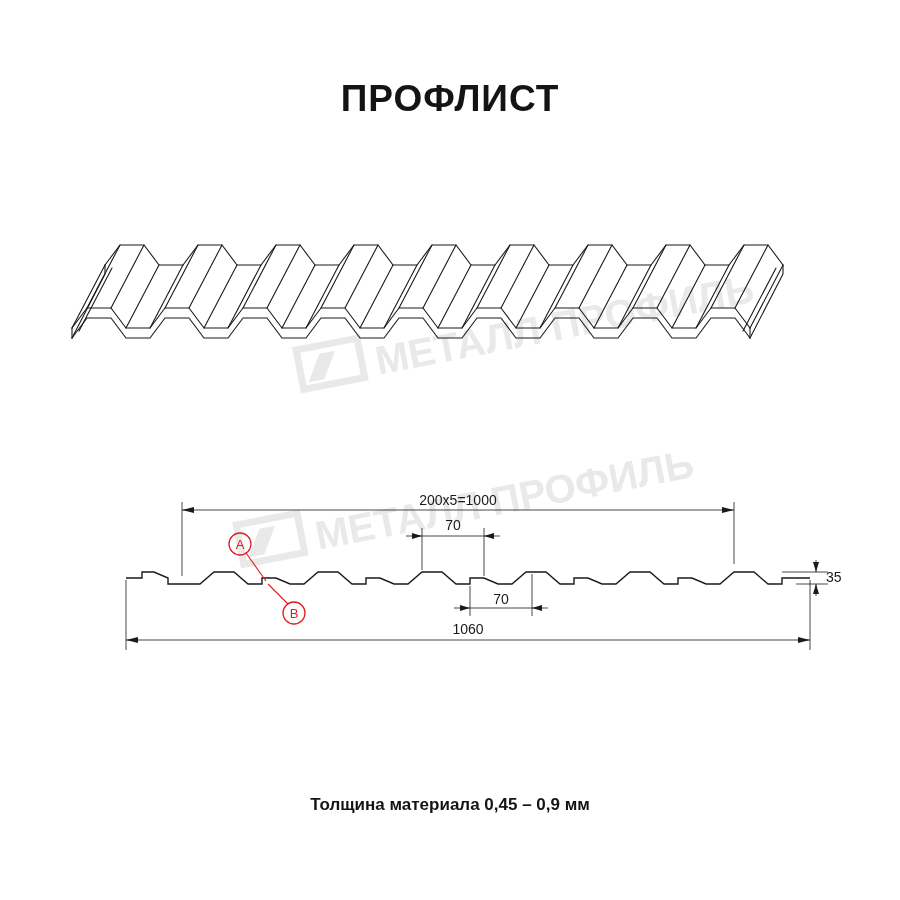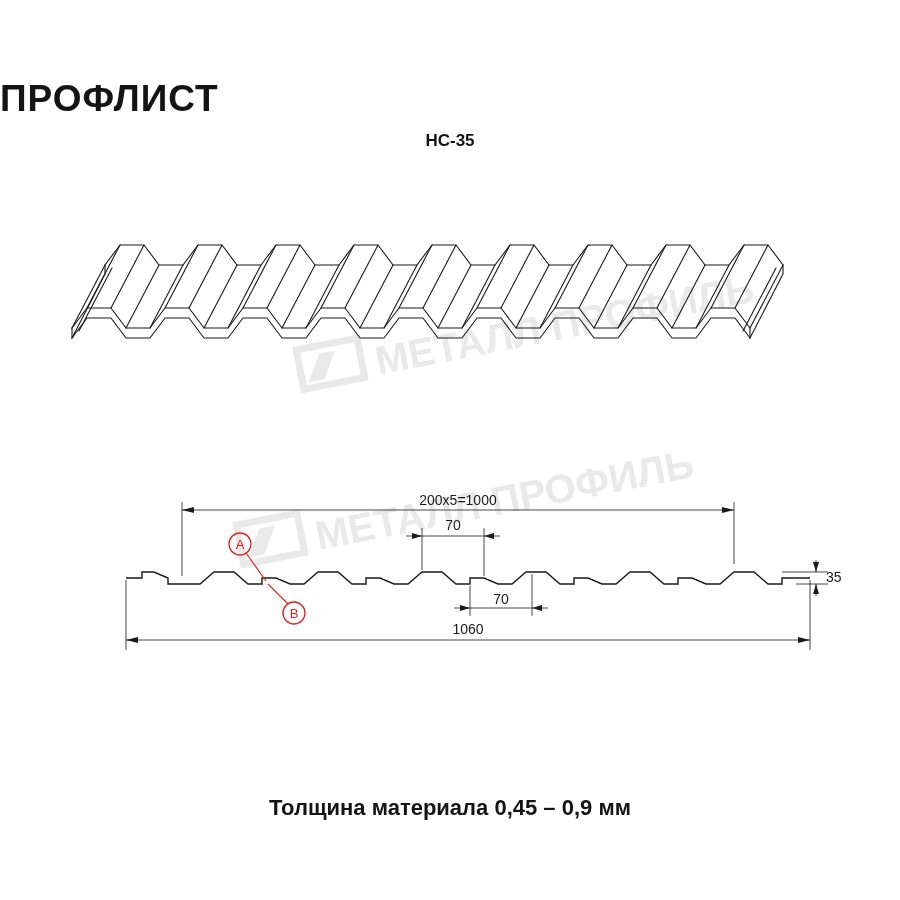--- a/index.html
+++ b/index.html
@@ -18,21 +18,21 @@
   .page {
     position: relative;
     width: 900px;
     height: 900px;
   }
   .title {
     position: absolute;
     top: 78px;
     left: 0;
     width: 900px;
-    text-align: left;
+    text-align: center;
     font-size: 37px;
     font-weight: bold;
     letter-spacing: 1px;
     color: #141414;
   }
   .subtitle {
     position: absolute;
     top: 131px;
     left: 0;
     width: 900px;
@@ -40,21 +40,21 @@
     font-size: 17px;
     font-weight: bold;
     color: #141414;
   }
   .footer {
     position: absolute;
     top: 795px;
     left: 0;
     width: 900px;
     text-align: center;
-    font-size: 22px;
+    font-size: 17px;
     font-weight: bold;
     color: #141414;
   }
   .iso-wrap {
     position: absolute;
     top: 210px;
     left: 60px;
     width: 790px;
     height: 220px;
   }
@@ -74,21 +74,20 @@
   .wm2 { top: 450px; left: 230px; }
   svg { display: block; overflow: visible; }
   text { font-family: "Liberation Sans", sans-serif; }
 </style>
 </head>
 <body>
 
 <div class="page">
 
   <div class="title">ПРОФЛИСТ</div>
-  <div class="subtitle">НС-35</div>
 
   <div class="watermark wm1">
     <svg width="420" height="130" viewBox="0 0 420 130">
       <g transform="rotate(-11 210 65)" fill="#e9e9e9">
         <rect x="8" y="36" width="62" height="40" fill="none" stroke="#e9e9e9" stroke-width="7"></rect>
         <polygon points="14,70 30,44 46,44 30,70" fill="#e9e9e9"></polygon>
         <text x="84" y="76" font-size="40" font-weight="bold" fill="#e9e9e9">МЕТАЛЛ ПРОФИЛЬ</text>
       </g>
     </svg>
   </div>

